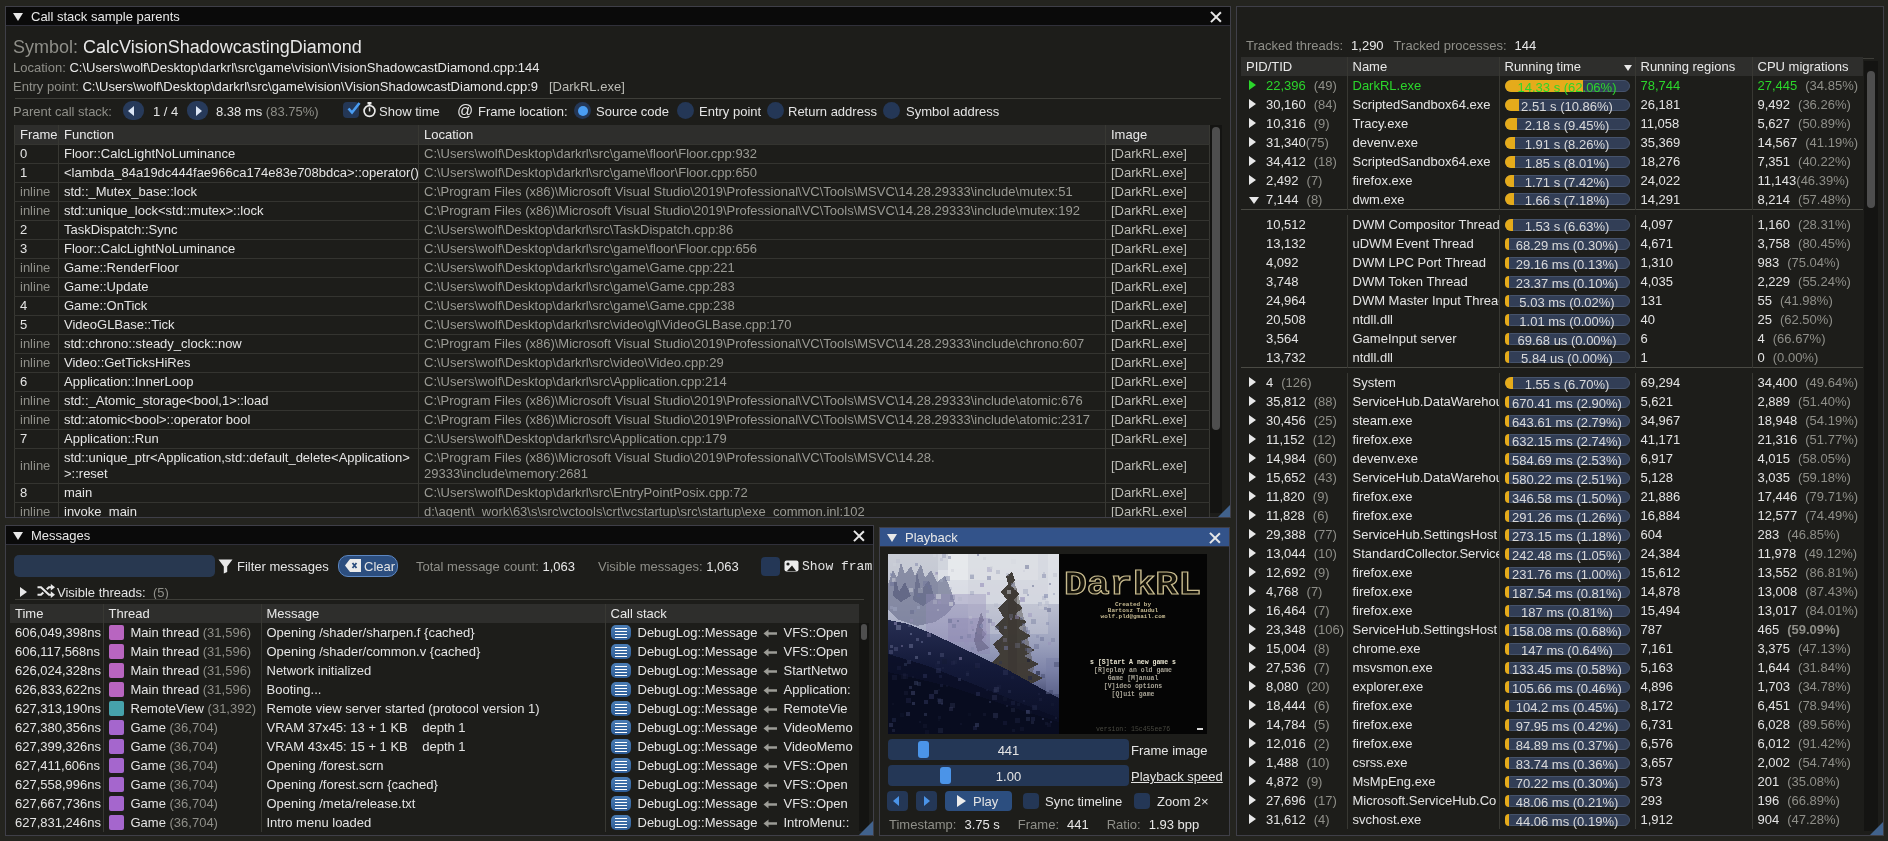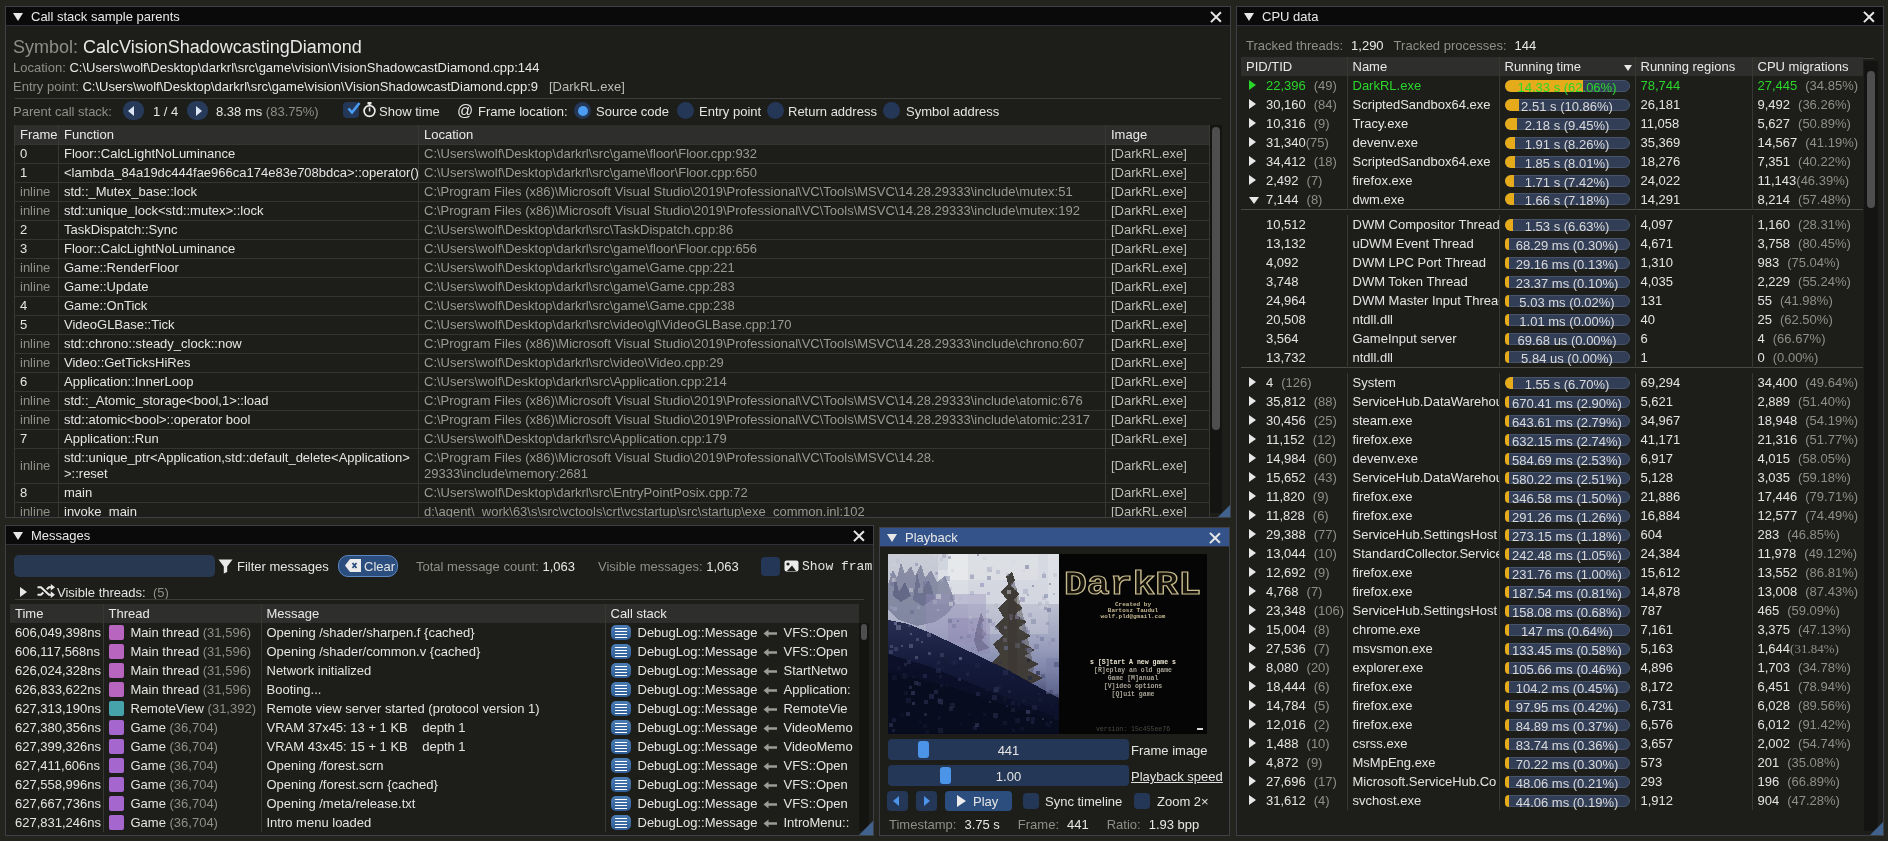--- a/index.html
+++ b/index.html
@@ -660,25 +660,20 @@
       <span style="position:absolute;left:12px;top:4px;width:0;height:0;border-top:6px solid transparent;border-bottom:6px solid transparent;border-left:9px solid #ececec;"></span>
       <span style="position:absolute;left:28px;top:3px;">Play</span>
     </div>
 <div class="cb" style="left:143px;top:265px;"></div>
 <div class="ab" style="left:165px;top:266px;">Sync timeline</div>
 <div class="cb" style="left:254px;top:265px;"></div>
 <div class="ab" style="left:277px;top:266px;">Zoom 2×</div>
 <div class="ab g" style="left:9px;top:289px;">Timestamp:<span style="color:#e8e8e8;margin-left:8px;">3.75 s</span><span style="margin-left:18px;">Frame:</span><span style="color:#e8e8e8;margin-left:8px;">441</span><span style="margin-left:18px;">Ratio:</span><span style="color:#e8e8e8;margin-left:8px;">1.93 bpp</span></div>
 </div>
 <div class="win " style="left:1236px;top:6px;width:648px;height:830px;">
-<div class="tbar">
-      <div class="tri"></div>
-      <div class="tt">CPU data</div>
-      <div class="xbtn" style="right:8px;"></div>
-    </div>
 <div class="ab g" style="left:9px;top:31px;">Tracked threads:<span style="color:#e8e8e8;margin-left:8px;">1,290</span><span style="margin-left:10px;">Tracked processes:</span><span style="color:#e8e8e8;margin-left:8px;">144</span></div>
 <div class="sep" style="left:9px;right:9px;top:51px;"></div>
 <table style="left:4px;top:50px;width:622px;">
 <colgroup>
         <col style="width:106px;">
         <col style="width:152px;">
         <col style="width:136px;">
         <col style="width:117px;">
         <col style="width:111px;">
       </colgroup>
@@ -1014,30 +1009,42 @@
           <td class="cline">
             <div class="bar">
               <div class="bfill" style="width:4px;"></div>
               <div class="btxt">187.54 ms (0.81%)</div>
             </div>
           </td>
           <td class="cline">14,878</td>
           <td>13,008<span class="g" style="margin-left:8px;">(87.43%)</span></td>
         </tr>
 <tr class="">
+          <td class="cline"><span style="display:inline-block;width:20px;padding-left:3px;"><span class="arr" style="border-left-color:#e8e8e8;margin:0;"></span></span>16,464<span class="g" style="margin-left:8px;">(7)</span></td>
+          <td class="cline">firefox.exe</td>
+          <td class="cline">
+            <div class="bar">
+              <div class="bfill" style="width:4px;"></div>
+              <div class="btxt">187 ms (0.81%)</div>
+            </div>
+          </td>
+          <td class="cline">15,494</td>
+          <td>13,017<span class="g" style="margin-left:8px;">(84.01%)</span></td>
+        </tr>
+<tr class="">
           <td class="cline"><span style="display:inline-block;width:20px;padding-left:3px;"><span class="arr" style="border-left-color:#e8e8e8;margin:0;"></span></span>23,348<span class="g" style="margin-left:8px;">(106)</span></td>
           <td class="cline">ServiceHub.SettingsHost</td>
           <td class="cline">
             <div class="bar">
               <div class="bfill" style="width:4px;"></div>
               <div class="btxt">158.08 ms (0.68%)</div>
             </div>
           </td>
           <td class="cline">787</td>
-          <td>465<span class="g" style="margin-left:8px;">(59.09%)</span></td>
+          <td>465<span class="g" style="margin-left:8px;font-weight:bold;">(59.09%)</span></td>
         </tr>
 <tr class="">
           <td class="cline"><span style="display:inline-block;width:20px;padding-left:3px;"><span class="arr" style="border-left-color:#e8e8e8;margin:0;"></span></span>15,004<span class="g" style="margin-left:8px;">(8)</span></td>
           <td class="cline">chrome.exe</td>
           <td class="cline">
             <div class="bar">
               <div class="bfill" style="width:4px;"></div>
               <div class="btxt">147 ms (0.64%)</div>
             </div>
           </td>
@@ -1047,21 +1054,21 @@
 <tr class="">
           <td class="cline"><span style="display:inline-block;width:20px;padding-left:3px;"><span class="arr" style="border-left-color:#e8e8e8;margin:0;"></span></span>27,536<span class="g" style="margin-left:8px;">(7)</span></td>
           <td class="cline">msvsmon.exe</td>
           <td class="cline">
             <div class="bar">
               <div class="bfill" style="width:4px;"></div>
               <div class="btxt">133.45 ms (0.58%)</div>
             </div>
           </td>
           <td class="cline">5,163</td>
-          <td>1,644<span class="g" style="font-family:Liberation Serif, serif;">(31.84%)</span></td>
+          <td>1,644<span class="g" style="margin-left:8px;">(31.84%)</span></td>
         </tr>
 <tr class="">
           <td class="cline"><span style="display:inline-block;width:20px;padding-left:3px;"><span class="arr" style="border-left-color:#e8e8e8;margin:0;"></span></span>8,080<span class="g" style="margin-left:8px;">(20)</span></td>
           <td class="cline">explorer.exe</td>
           <td class="cline">
             <div class="bar">
               <div class="bfill" style="width:4px;"></div>
               <div class="btxt">105.66 ms (0.46%)</div>
             </div>
           </td>

